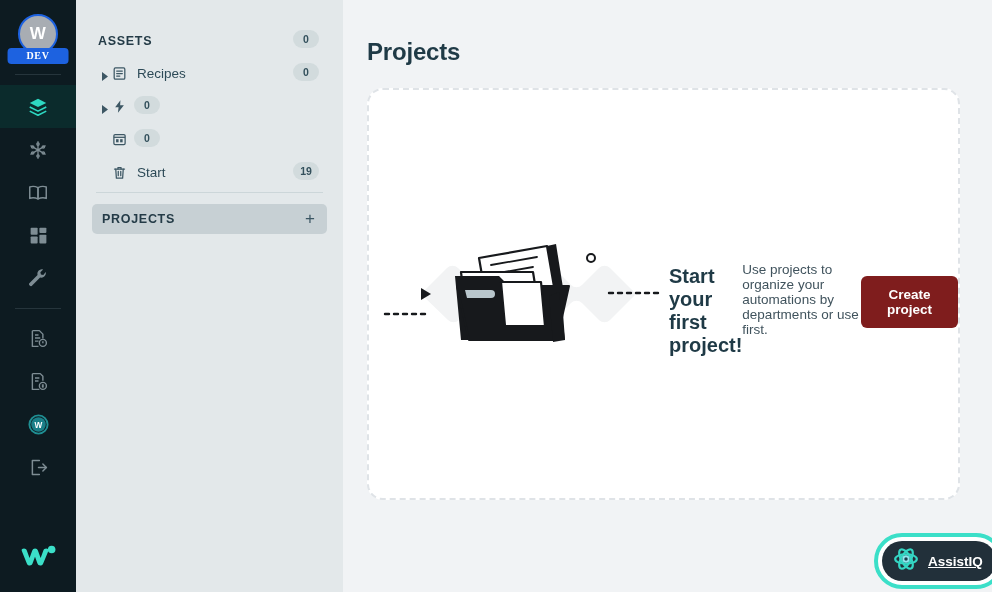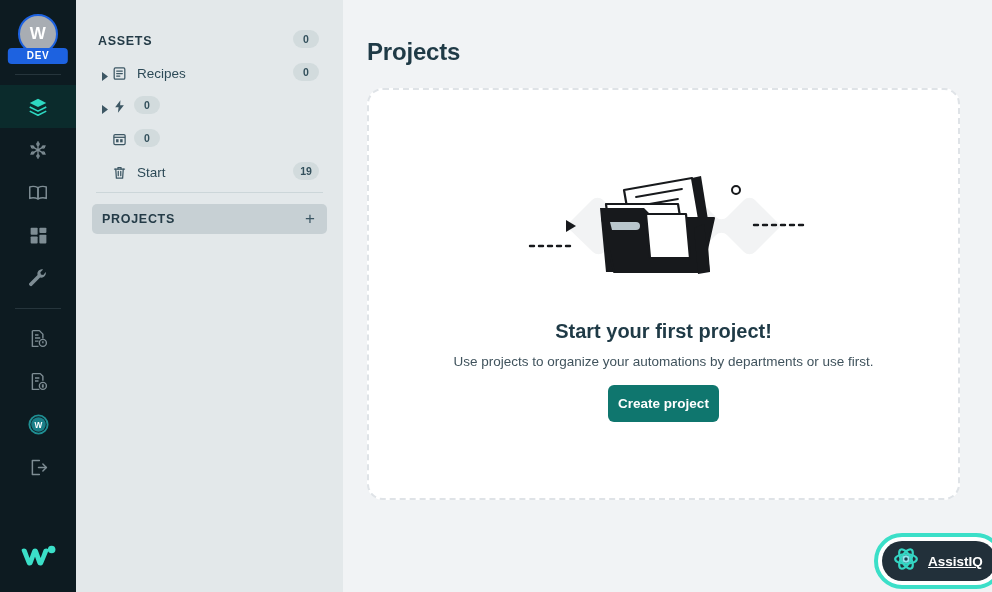--- a/index.html
+++ b/index.html
@@ -33,20 +33,21 @@
     color: #ffffff; font-weight: bold; font-size: 17px;
     letter-spacing: .3px;
   }
   .dev-badge {
     position: absolute;
     bottom: -8px; left: 50%; transform: translateX(-50%);
     background: #1d62e0; color: #ffffff;
     font-size: 10px; font-weight: bold; letter-spacing: .6px;
     padding: 2px 19px; border-radius: 4px;
     line-height: 12px;
+    font-family: Liberation Serif, serif;
   }
   .rail-sep {
     width: 46px; height: 1px; background: #26353c;
     margin: 18px 0 0 0;
   }
   .rail-sep.s2 { margin: 8px 0 8px 0; }
   .rail-icon {
     width: 76px; height: 43px;
     display: flex; align-items: center; justify-content: center;
     color: #7e8d94;
@@ -134,39 +135,39 @@
   .page-title {
     font-size: 24px; font-weight: bold; color: #1f3a46;
     margin: 0 0 22px 0;
     letter-spacing: -.2px;
   }
   .empty-card {
     background: #ffffff;
     border: 2px dashed #dfe3e7;
     border-radius: 16px;
     height: 412px;
-    display: flex; flex-direction: column;
+    display: flex; 
     align-items: center; justify-content: center;
   }
   .illus { width: 300px; height: 120px; display: block; }
   .empty-title {
     font-size: 20px; font-weight: bold; color: #1f3a46;
     margin-top: 34px;
   }
   .empty-sub {
     font-size: 13.5px; color: #40535d;
     margin-top: 11px;
   }
   .create-btn {
     margin-top: 16px;
-    background: #0f766e; color: #ffffff;
+    background: #7f1d1d; color: #ffffff;
     border: none; border-radius: 6px;
     font-size: 13.5px; font-weight: bold;
     font-family: "Liberation Sans", sans-serif;
-    padding: 11px 10px;
+    padding: 11px 26px;
     cursor: pointer;
   }
 
   
   #assistiq {
     position: absolute;
     left: 874px; top: 533px;
     width: 130px; height: 56px;
     border: 4px solid #3bdfc8;
     border-radius: 28px;

